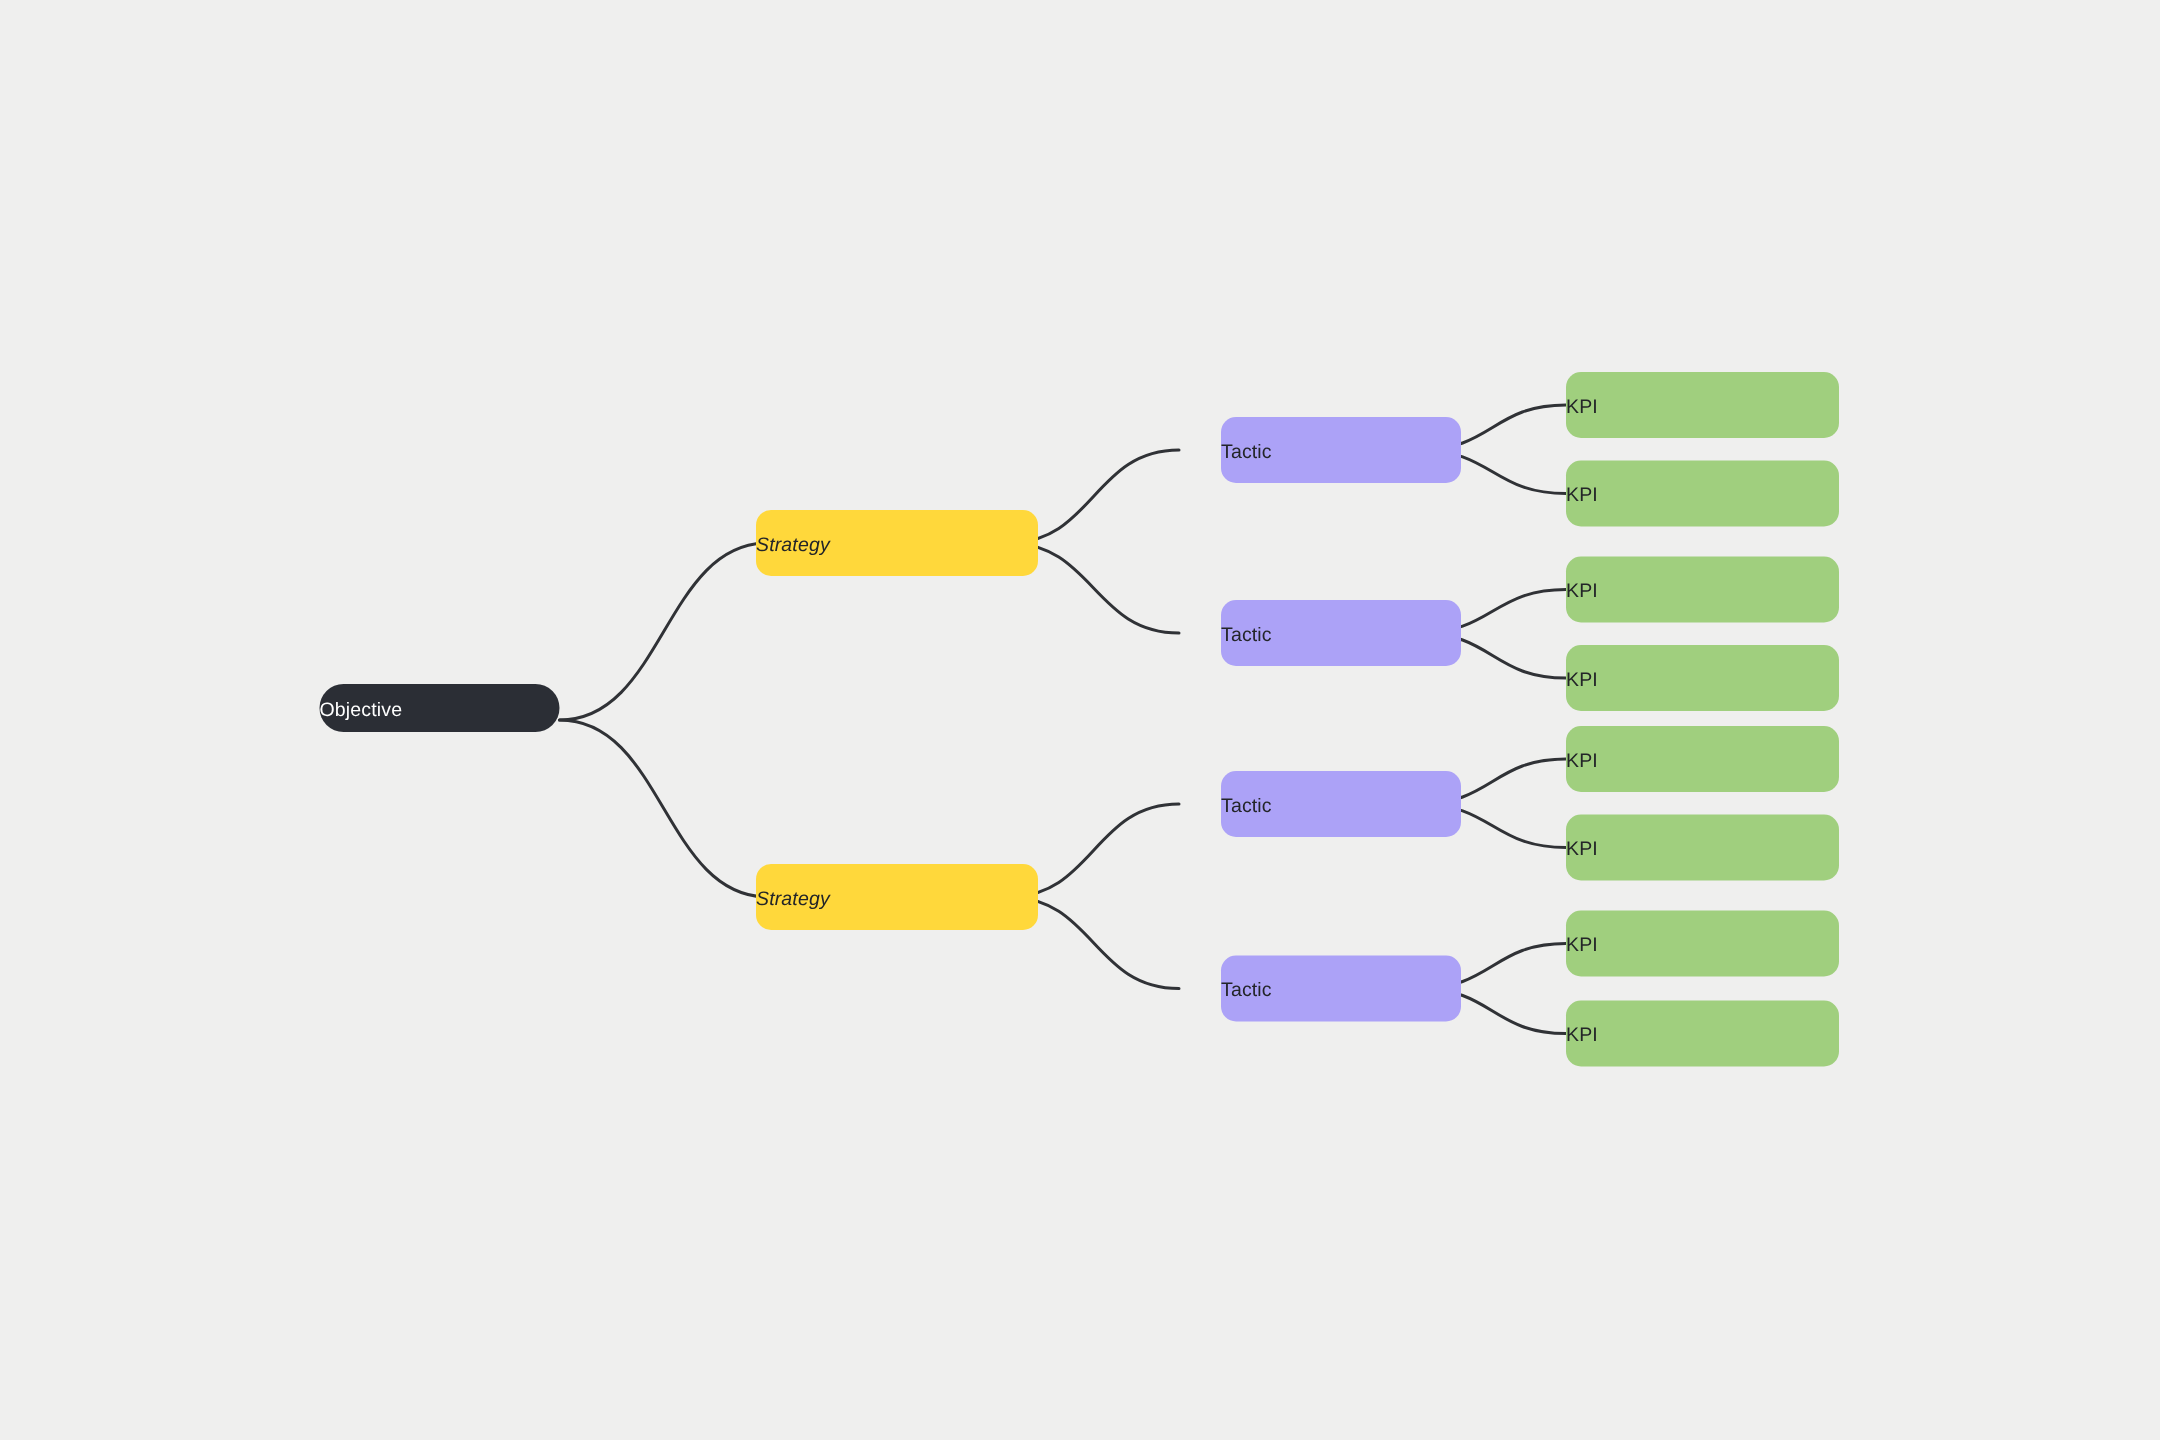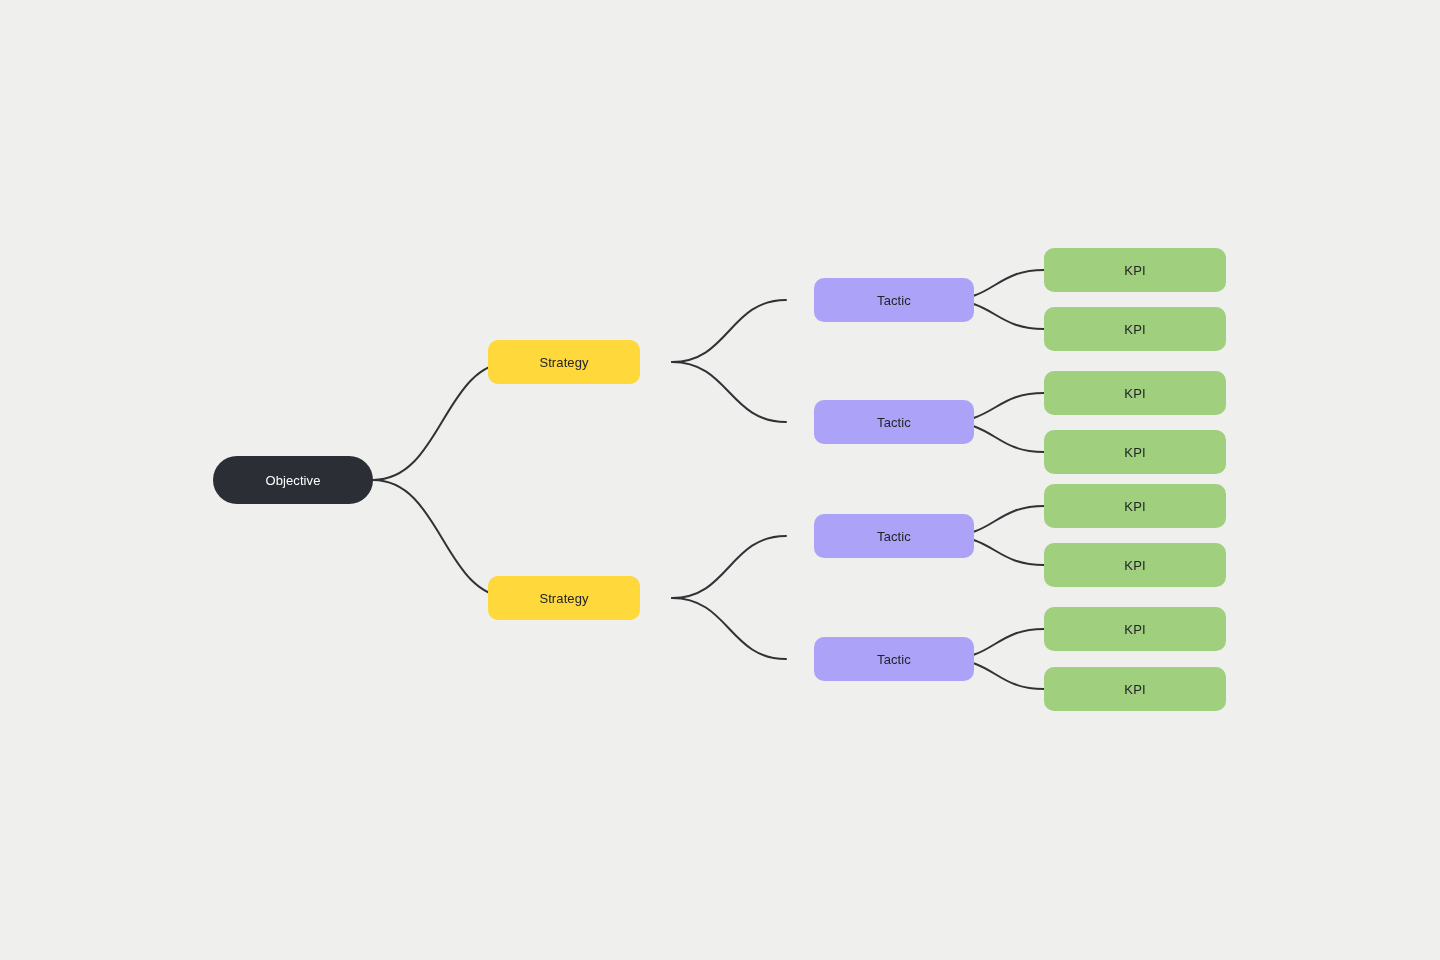--- a/index.html
+++ b/index.html
@@ -25,40 +25,41 @@
   .edges path {
     fill: none;
     stroke: #303236;
     stroke-width: 2;
     stroke-linecap: round;
   }
   .node {
     position: absolute;
     display: flex;
     align-items: center;
-    justify-content: center;
+    justify-content: flex-start;
     box-sizing: border-box;
     font-size: 13px;
     color: #232528;
     border-radius: 10px;
     cursor: default;
     letter-spacing: 0.1px;
   }
   .node span { pointer-events: none; }
   .objective {
     left: 213px; top: 456px;
-    width: 160px; height: 48px;
+    width: 160px; height: 32px;
     background: #2b2e35;
     color: #ffffff;
     border-radius: 24px;
   }
   .strategy {
-    left: 488px;
-    width: 152px; height: 44px;
+    left: 504px;
+    width: 188px; height: 44px;
     background: #ffd83b;
+    font-style: italic;
   }
   .s1 { top: 340px; }
   .s2 { top: 576px; }
   .tactic {
     left: 814px;
     width: 160px; height: 44px;
     background: #aca2f7;
   }
   .t1 { top: 278px; }
   .t2 { top: 400px; }

